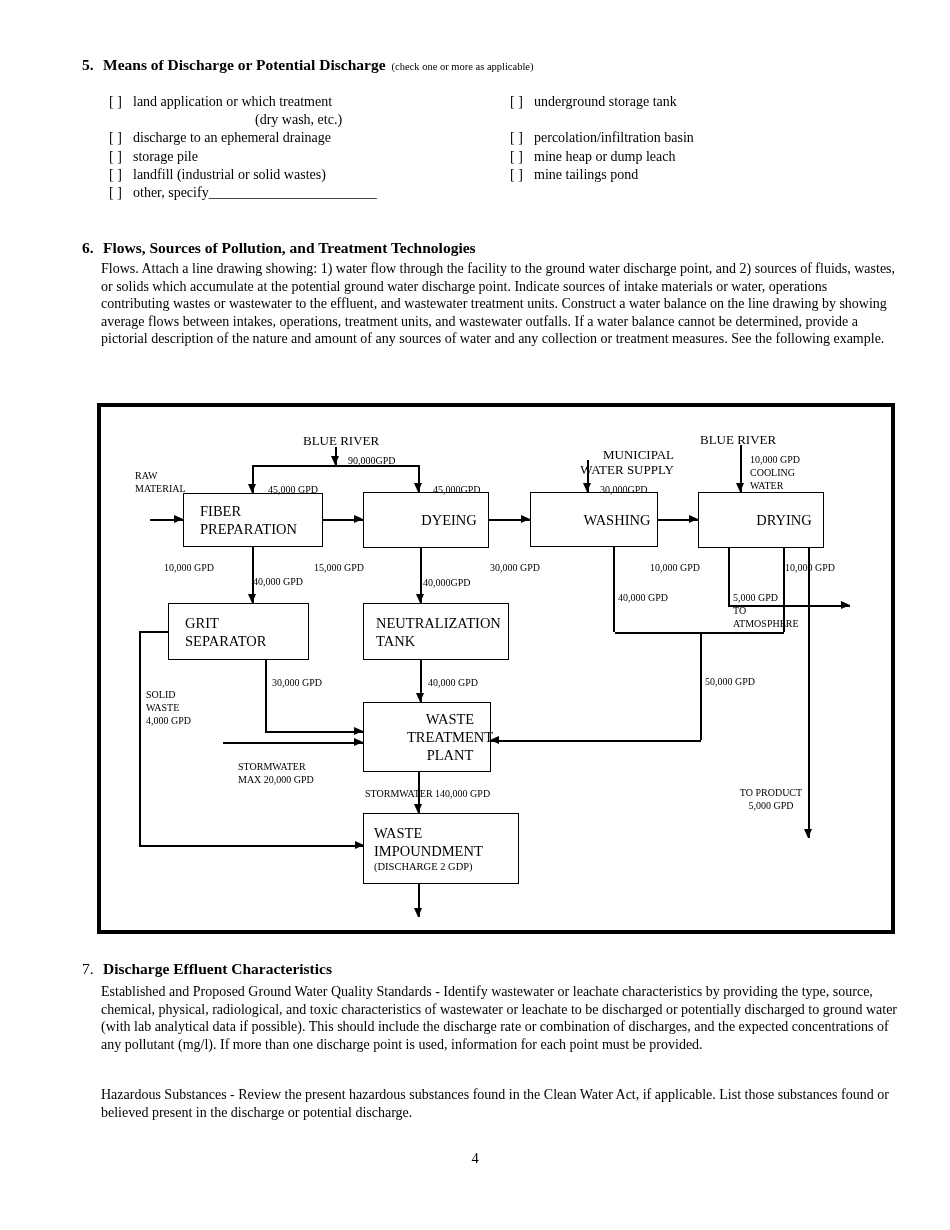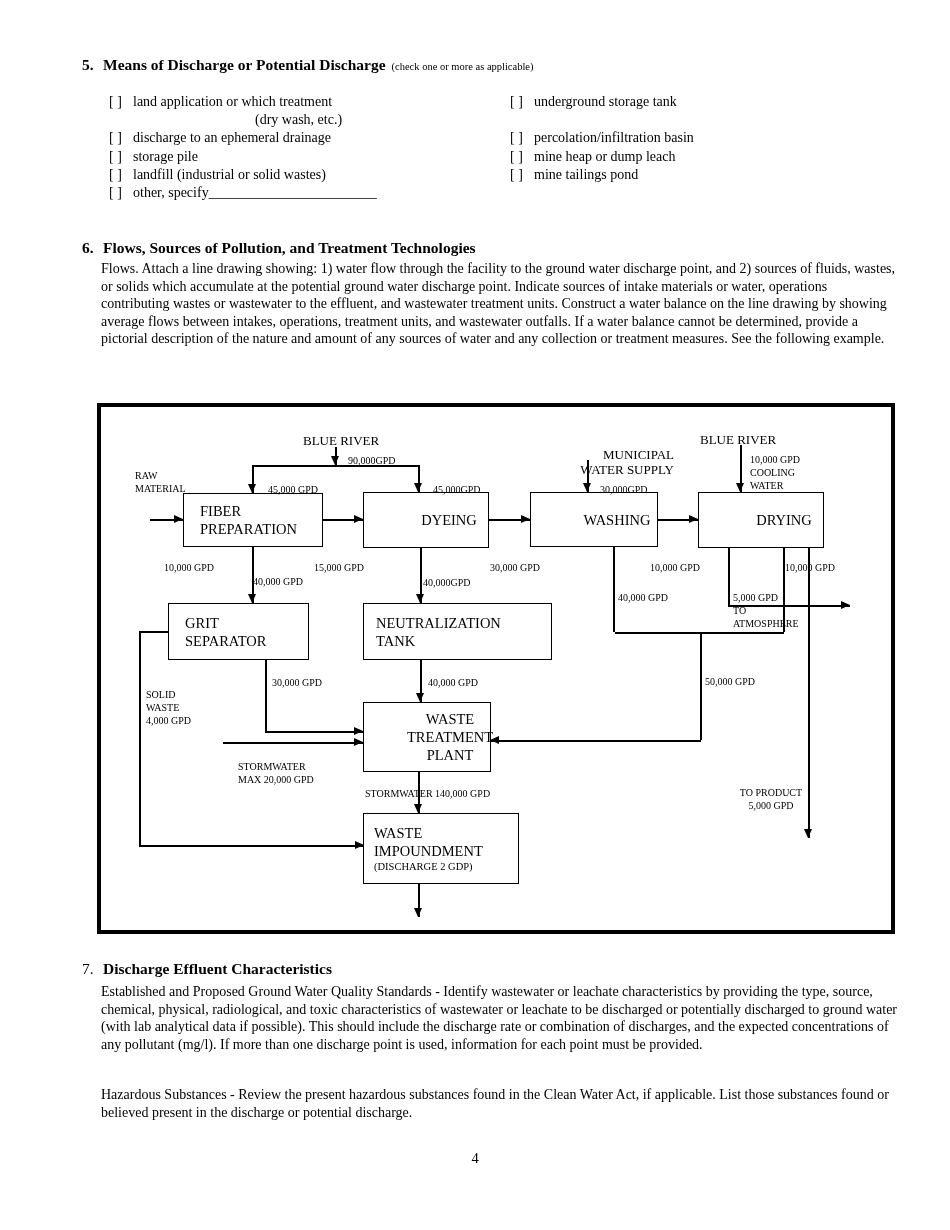--- a/index.html
+++ b/index.html
@@ -82,21 +82,21 @@
 
   <div class="frame">
 
     <div class="dbox" style="left:82px;top:86px;width:140px;height:54px;padding-left:16px;">FIBER
 PREPARATION</div>
     <div class="dbox ctr" style="left:262px;top:85px;width:126px;height:56px;">DYEING</div>
     <div class="dbox ctr" style="left:429px;top:85px;width:128px;height:55px;">WASHING</div>
     <div class="dbox ctr" style="left:597px;top:85px;width:126px;height:56px;">DRYING</div>
     <div class="dbox" style="left:67px;top:196px;width:141px;height:57px;padding-left:16px;">GRIT
 SEPARATOR</div>
-    <div class="dbox" style="left:262px;top:196px;width:189px;height:57px;padding-left:12px;">NEUTRALIZATION
+    <div class="dbox" style="left:262px;top:196px;width:146px;height:57px;padding-left:12px;">NEUTRALIZATION
 TANK</div>
     <div class="dbox ctr" style="left:262px;top:295px;width:128px;height:70px;">WASTE
 TREATMENT
 PLANT</div>
     <div class="dbox" style="left:262px;top:406px;width:156px;height:71px;padding-left:10px;flex-direction:column;align-items:flex-start;justify-content:center;">
       <span style="white-space:pre-line;">WASTE
 IMPOUNDMENT</span>
       <span class="wi-sub">(DISCHARGE 2 GDP)</span>
     </div>
 

